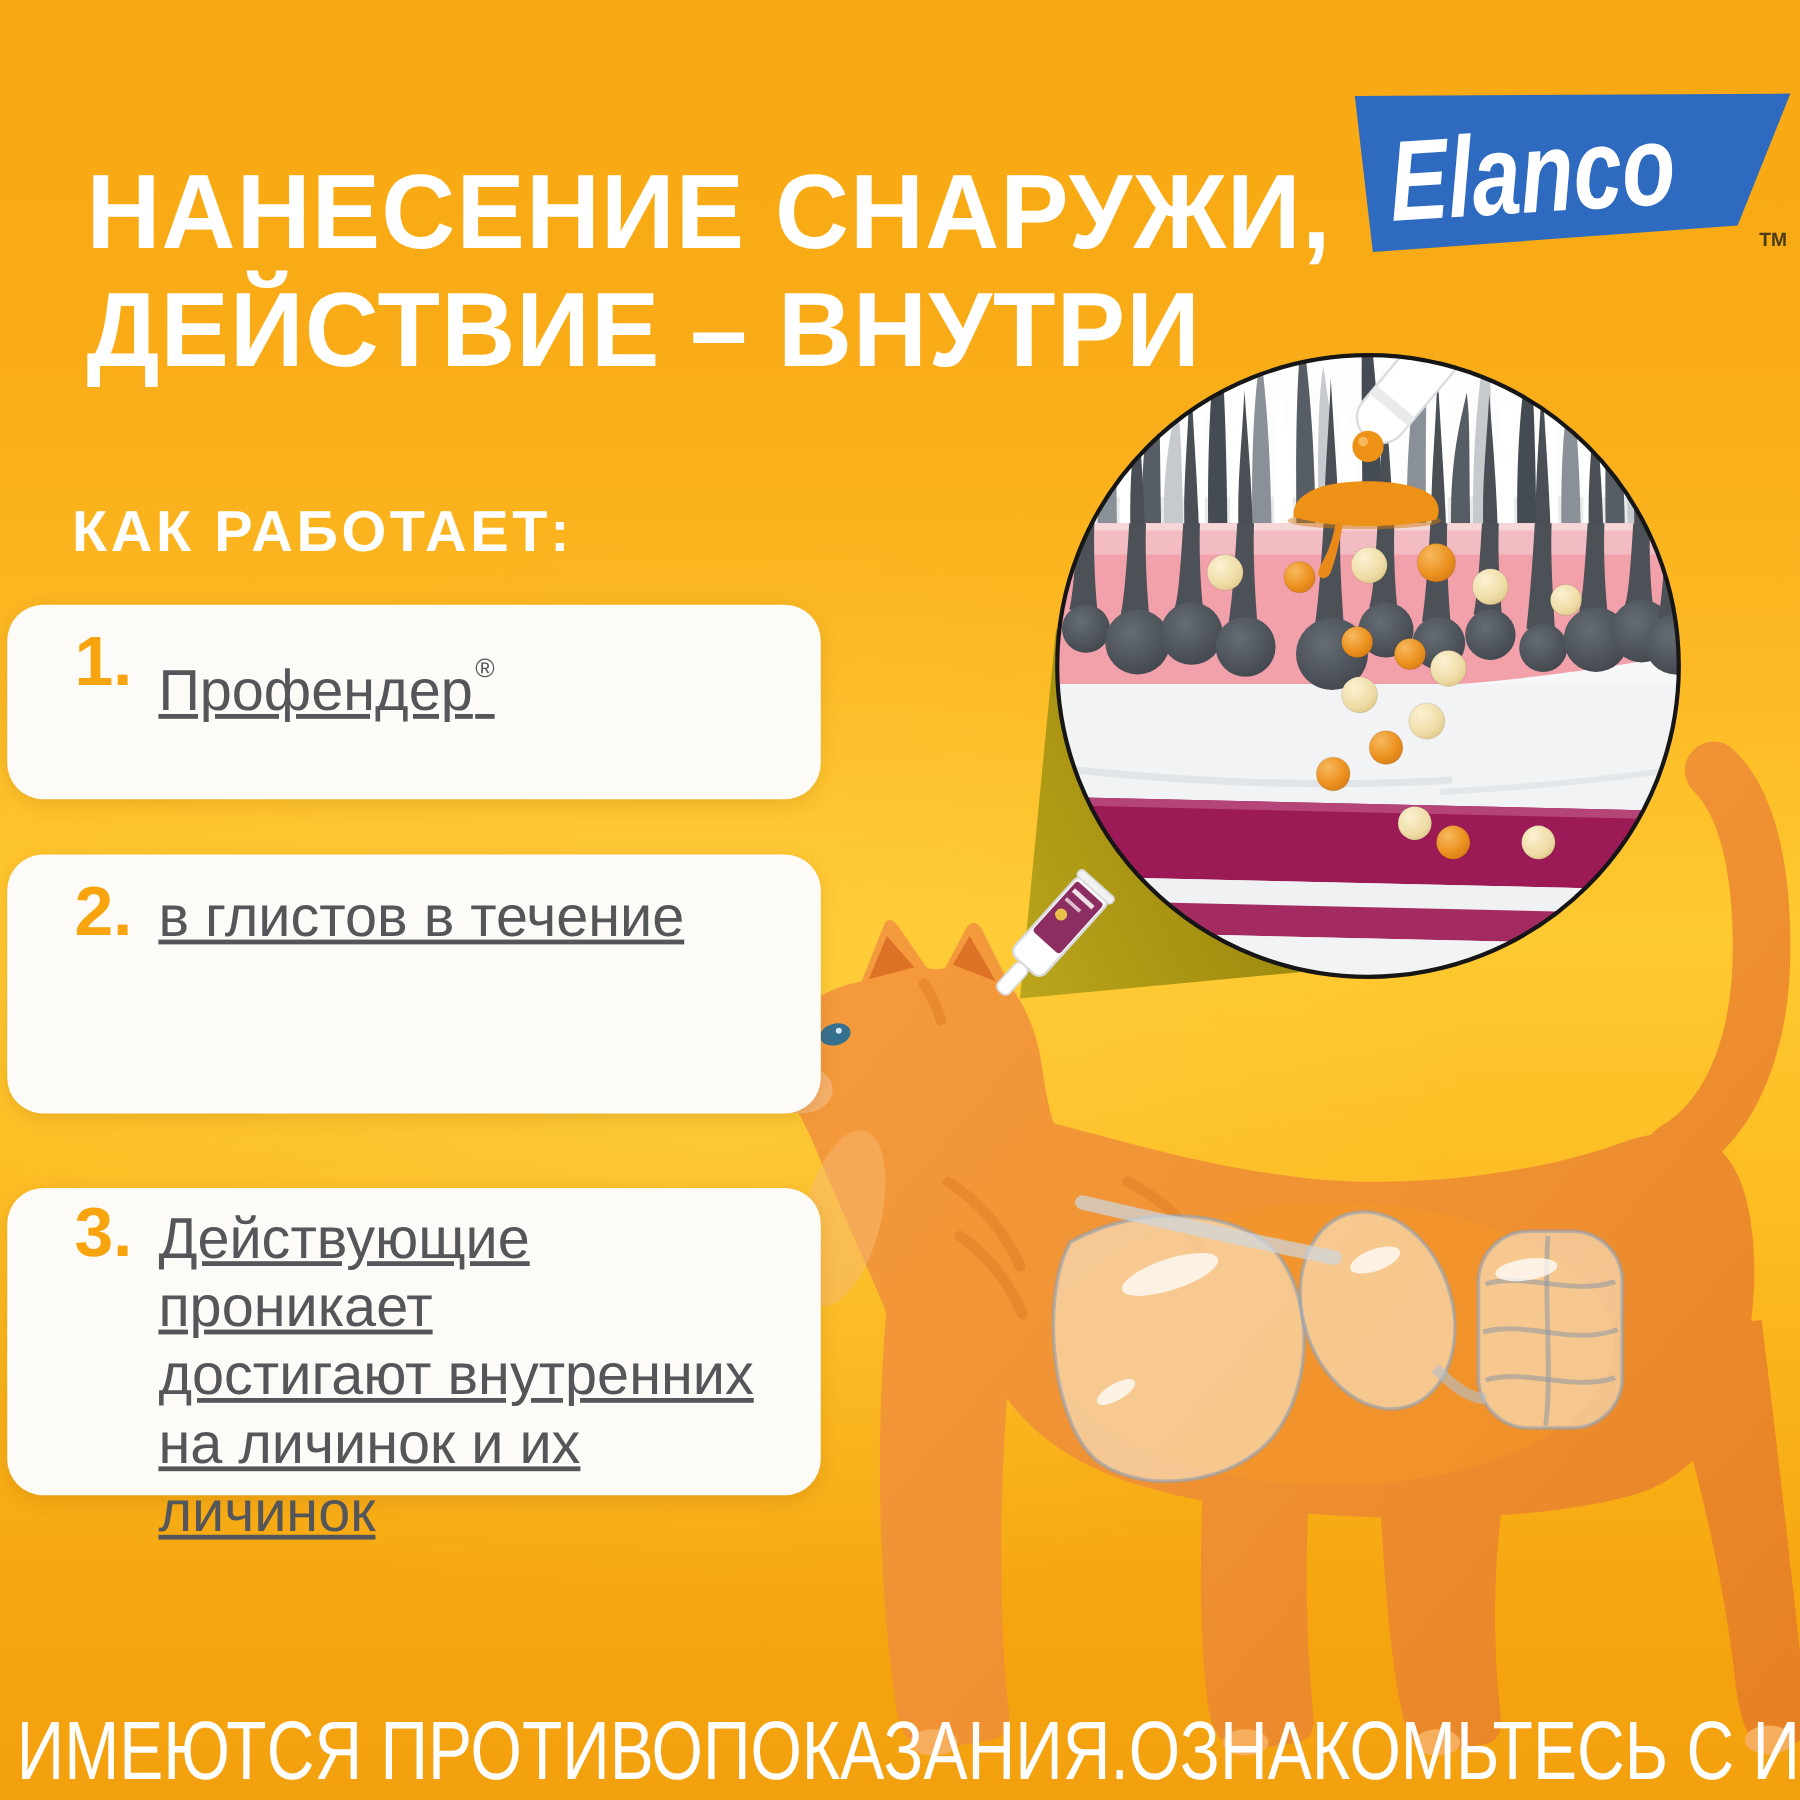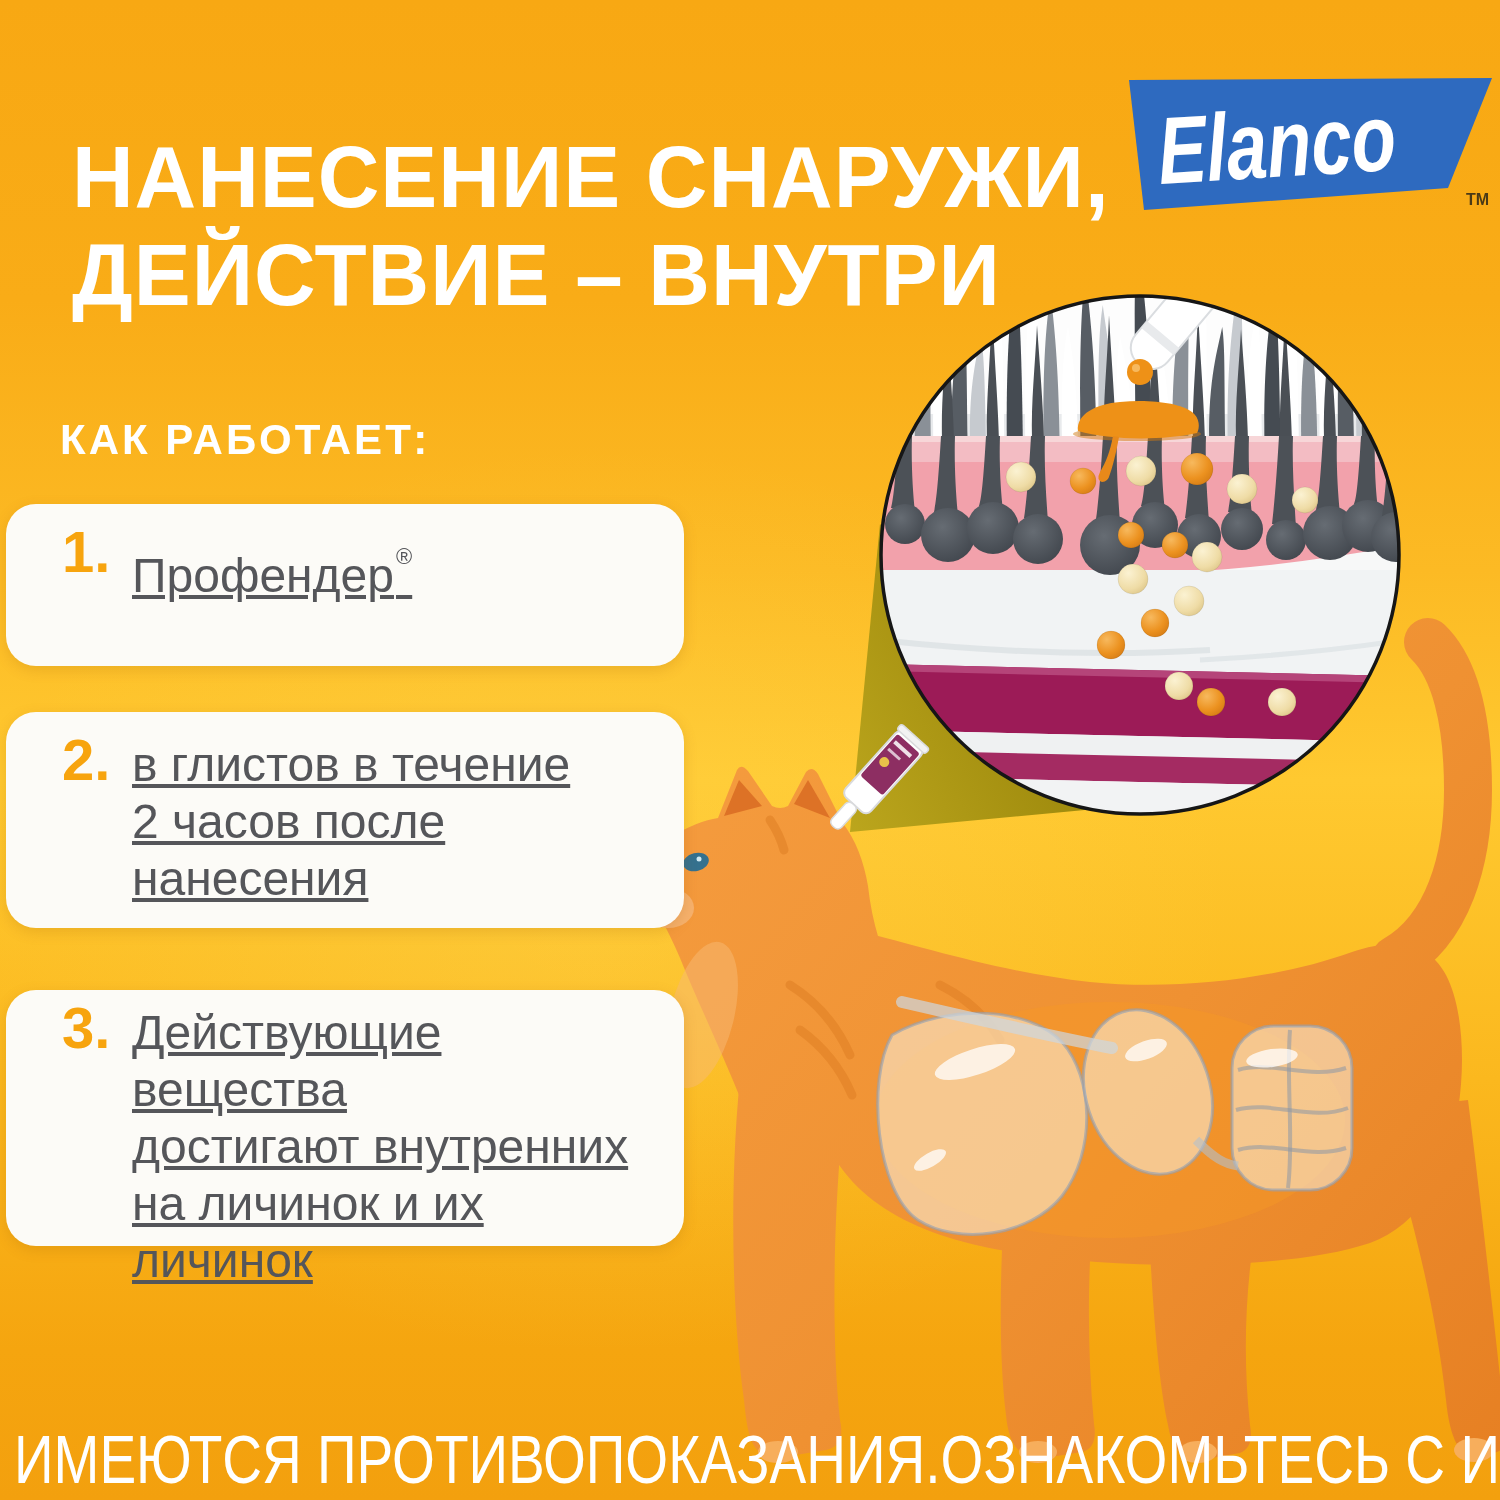--- a/index.html
+++ b/index.html
@@ -14,21 +14,21 @@
     pointer-events:none;
   }
   .scene{position:absolute;left:0;top:0;width:1500px;height:1500px;}
   .title{
     position:absolute;left:72px;top:128px;color:#FFFFFF;font-weight:bold;
     font-size:88px;line-height:98px;letter-spacing:1px;transform:scaleX(.97);transform-origin:left top;
     white-space:nowrap;
   }
   .heading{
     position:absolute;left:60px;top:416px;color:#FFFFFF;font-weight:bold;
-    font-size:42px;letter-spacing:3px;white-space:nowrap;
+    font-size:48px;letter-spacing:3px;white-space:nowrap;
   }
   .card{
     position:absolute;left:6px;width:678px;background:#FCFBF7;border-radius:30px;
     box-shadow:0 4px 14px rgba(150,85,0,0.18);
   }
   .card-1{top:504px;height:162px;}
   .card-2{top:712px;height:216px;}
   .card-3{top:990px;height:256px;}
   .step-num{
     position:absolute;left:56px;top:18px;color:#F7A40E;font-weight:bold;font-size:58px;line-height:60px;
@@ -362,28 +362,27 @@
     <span class="step-num">1.</span>
     <div class="step-text">
       <div class="line"><span>Профендер</span><sup>®</sup></div>
     </div>
   </div>
 
   <div class="card card-2 z-top">
     <span class="step-num">2.</span>
     <div class="step-text">
       <div class="line"><span>в глистов в течение</span></div>
-      <div class="line"><span>2 часов после нанесения</span></div>
     </div>
   </div>
 
   <div class="card card-3 z-top">
     <span class="step-num">3.</span>
     <div class="step-text">
-      <div class="line"><span>Действующие вещества</span></div>
+      <div class="line"><span>Действующие проникает</span></div>
       <div class="line"><span>достигают внутренних</span></div>
       <div class="line"><span>на личинок и их личинок</span></div>
     </div>
   </div>
 
   <div class="disclaimer">ИМЕЮТСЯ ПРОТИВОПОКАЗАНИЯ.ОЗНАКОМЬТЕСЬ С ИНСТРУКЦИЕЙ.</div>
 
 </div>
 
 </body></html>

